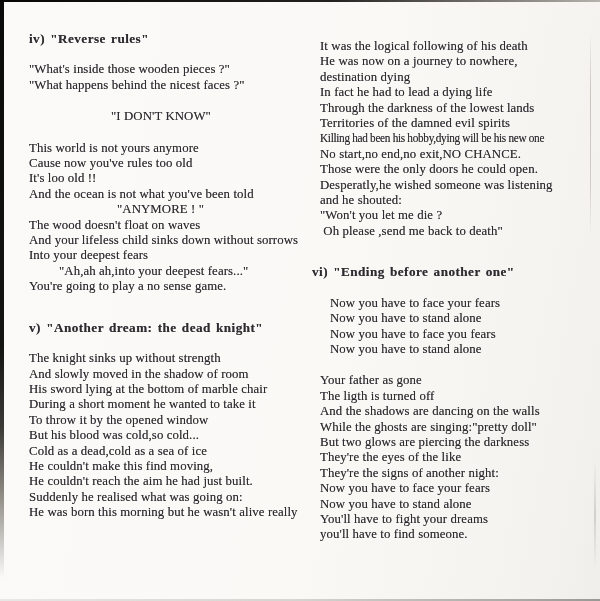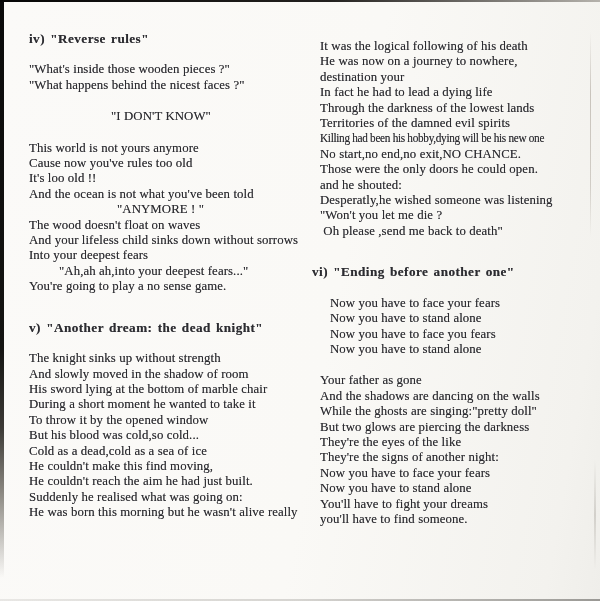--- a/index.html
+++ b/index.html
@@ -111,41 +111,42 @@
         <div class="line">He couldn't make this find moving,</div>
         <div class="line">He couldn't reach the aim he had just built.</div>
         <div class="line">Suddenly he realised what was going on:</div>
         <div class="line">He was born this morning but he wasn't alive really</div>
       </div>
     </div>
   <div class="col col-right">
       <div class="block stanza">
         <div class="line">It was the logical following of his death</div>
         <div class="line">He was now on a journey to nowhere,</div>
-        <div class="line">destination your</div>
+        <div class="line">destination dying</div>
         <div class="line">In fact he had to lead a dying life</div>
         <div class="line">Through the darkness of the lowest lands</div>
         <div class="line">Territories of the damned evil spirits</div>
         <div class="line condensed">Killing had been his hobby,dying will be his new one</div>
         <div class="line">No start,no end,no exit,NO CHANCE.</div>
         <div class="line">Those were the only doors he could open.</div>
+        <div class="line">Desperatly,he wished someone was listening</div>
         <div class="line">and he shouted:</div>
-        <div class="line">Desperatly,he wished someone was listening</div>
         <div class="line">"Won't you let me die ?</div>
         <div class="line"> Oh please ,send me back to death"</div>
       </div>
       <div class="block heading">vi) "Ending before another one"</div>
       <div class="block stanza">
         <div class="line ind-1">Now you have to face your fears</div>
         <div class="line ind-1">Now you have to stand alone</div>
         <div class="line ind-1">Now you have to face you fears</div>
         <div class="line ind-1">Now you have to stand alone</div>
       </div>
       <div class="block stanza">
         <div class="line">Your father as gone</div>
+        <div class="line">The ligth is turned off</div>
         <div class="line">And the shadows are dancing on the walls</div>
         <div class="line">While the ghosts are singing:"pretty doll"</div>
         <div class="line">But two glows are piercing the darkness</div>
         <div class="line">They're the eyes of the like</div>
         <div class="line">They're the signs of another night:</div>
         <div class="line">Now you have to face your fears</div>
         <div class="line">Now you have to stand alone</div>
         <div class="line">You'll have to fight your dreams</div>
         <div class="line">you'll have to find someone.</div>
       </div>

